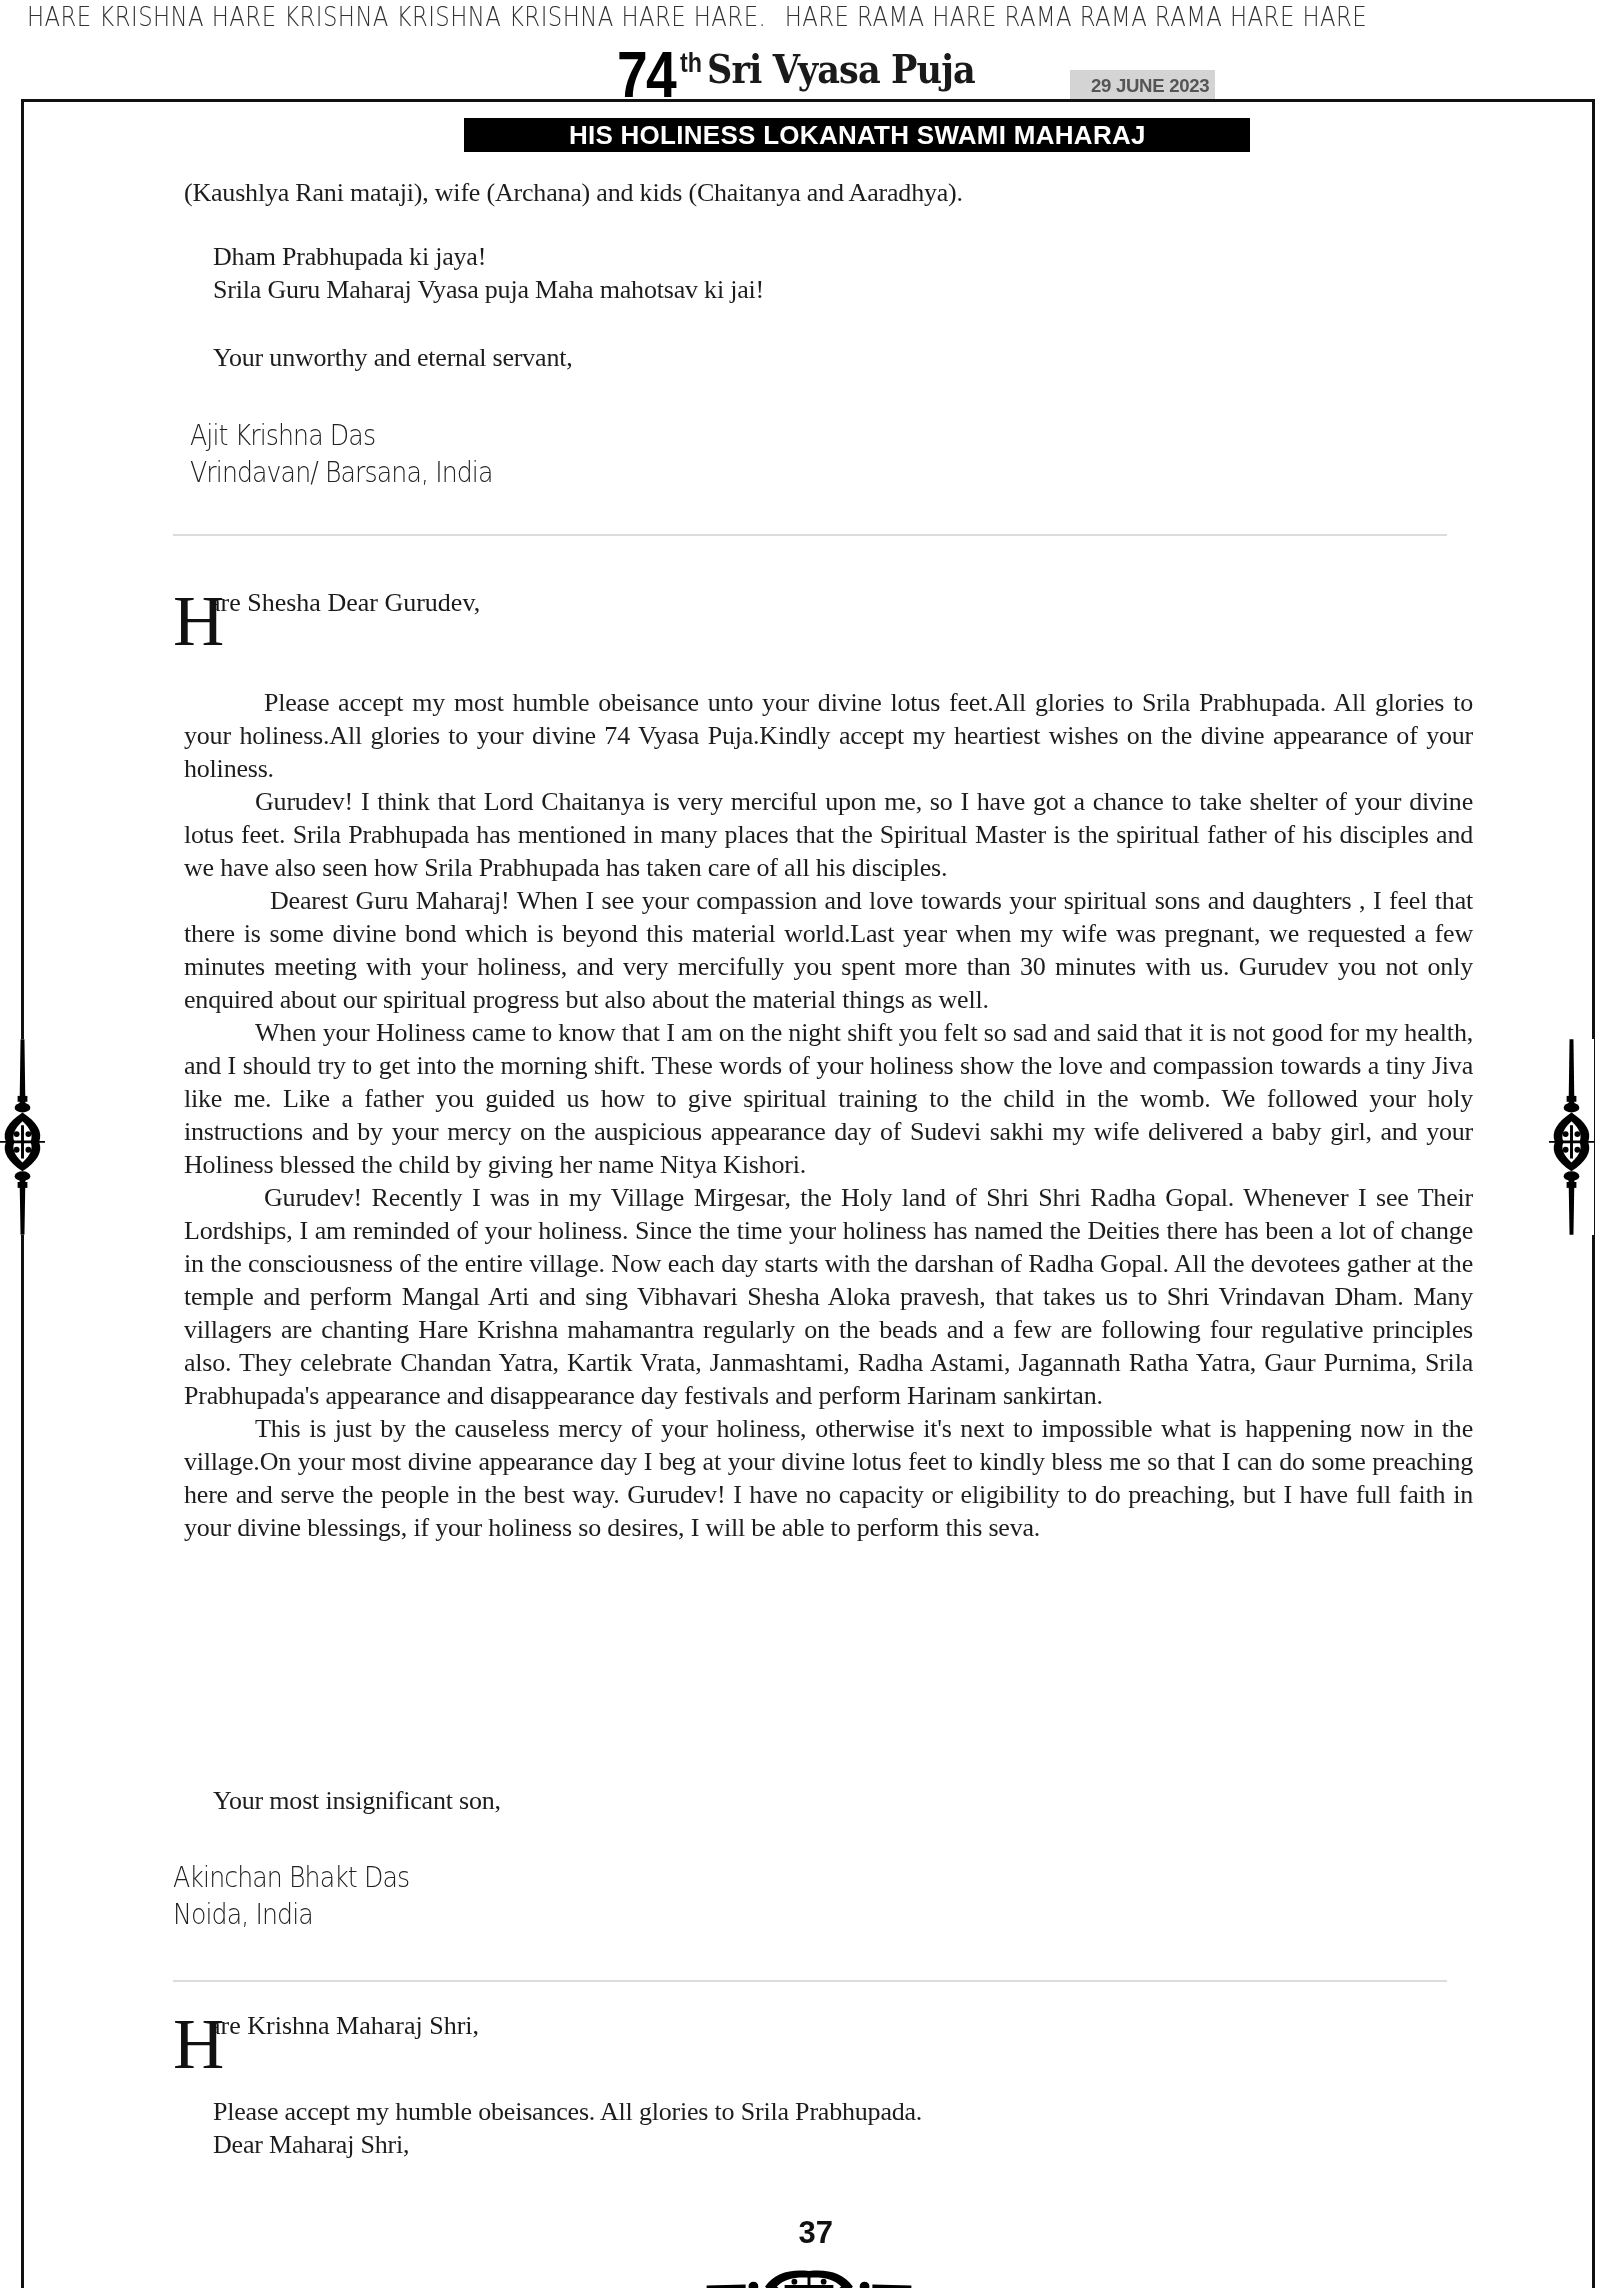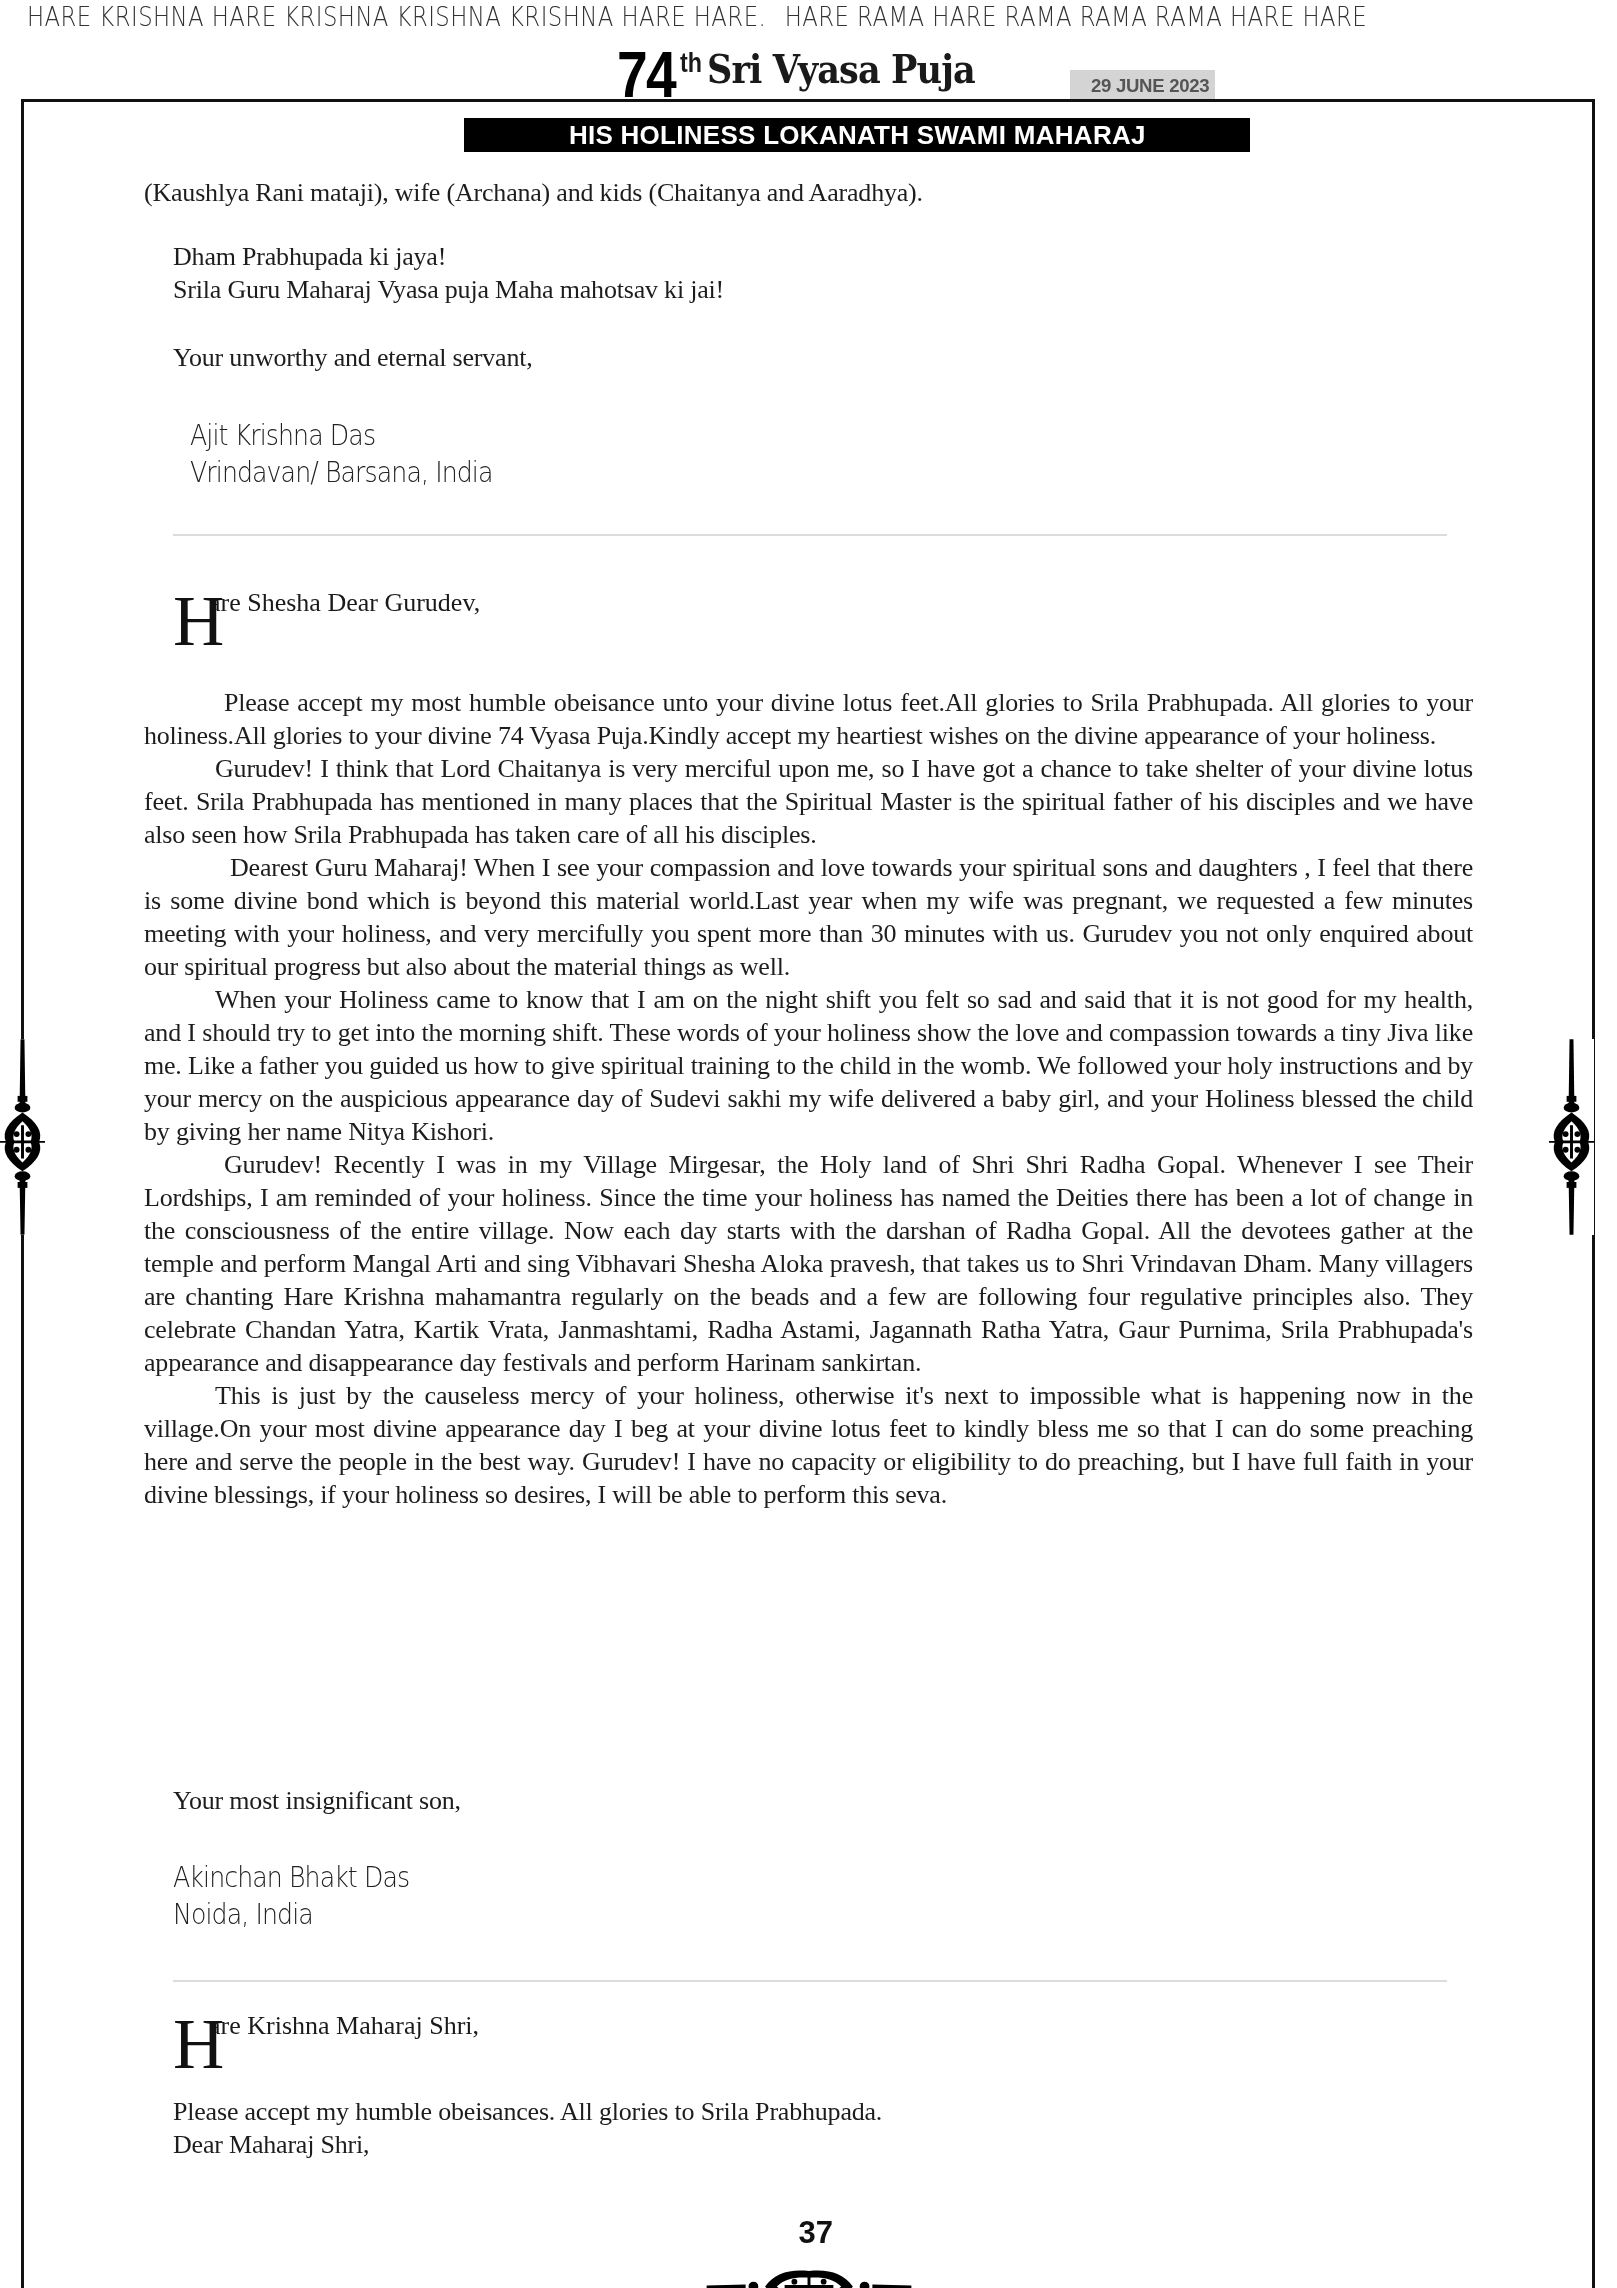--- a/index.html
+++ b/index.html
@@ -45,21 +45,21 @@
   }
   .subtitle-bar span { display: inline-block; transform: scaleX(0.98); }
 
   .side-ornament { position: absolute; width: 45px; height: 196px; background: #fff; }
   .side-ornament.left { left: 0; top: 1039px; }
   .side-ornament.right { left: 1549px; top: 1039px; }
 
   .bottom-ornament { position: absolute; left: 706px; top: 2267px; width: 206px; height: 39px; background: #fff; }
 
   .content { position: absolute; left: 144px; width: 1333px; }
-  .p-line { font-size: 26px; line-height: 33px; color: #1d1d1d; letter-spacing: -0.2px; }
+  .p-line { font-size: 26px; line-height: 33px; color: #1d1d1d; letter-spacing: -0.2px; margin-left: 40px; }
   .justify { text-align: justify; text-align-last: left; }
   .sans { font-family: "DejaVu Sans", sans-serif; font-weight: 300; font-size: 28px; line-height: 37px; color: #222; letter-spacing: -1px; transform: scaleX(0.9); transform-origin: left; }
   .divider { position: absolute; left: 173px; width: 1274px; height: 2px; background: #dcdcdc; }
 
   .dropcap-para { position: relative; }
   .dropcap { position: absolute; left: 0; font-size: 71px; line-height: 59px; color: #111; font-family: "Liberation Serif", serif; }
   .salutation { font-size: 26px; line-height: 33px; }
 
   .page-number {
     position: absolute; top: 2215px; left: 774px; width: 59px; text-align: right;

